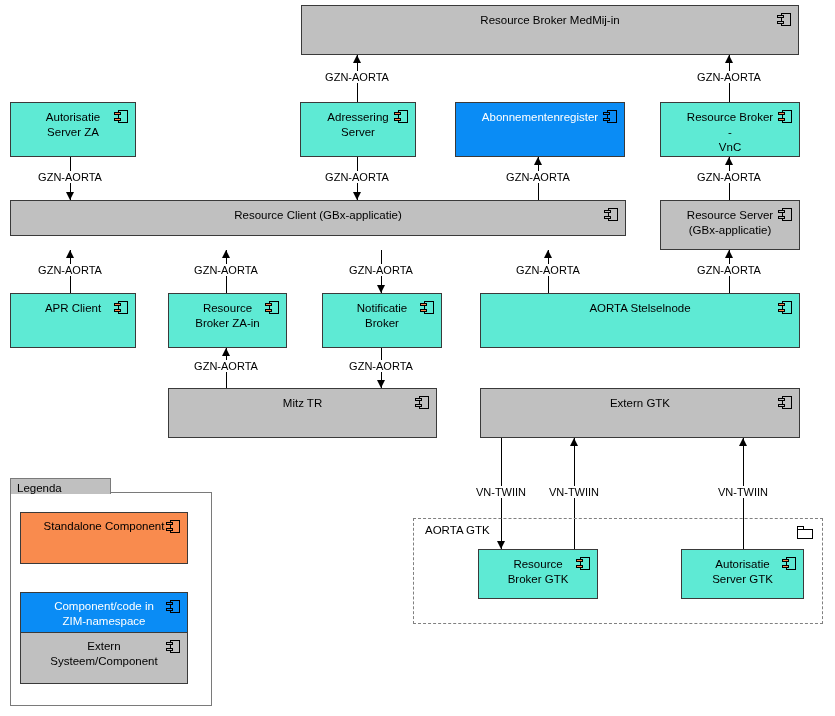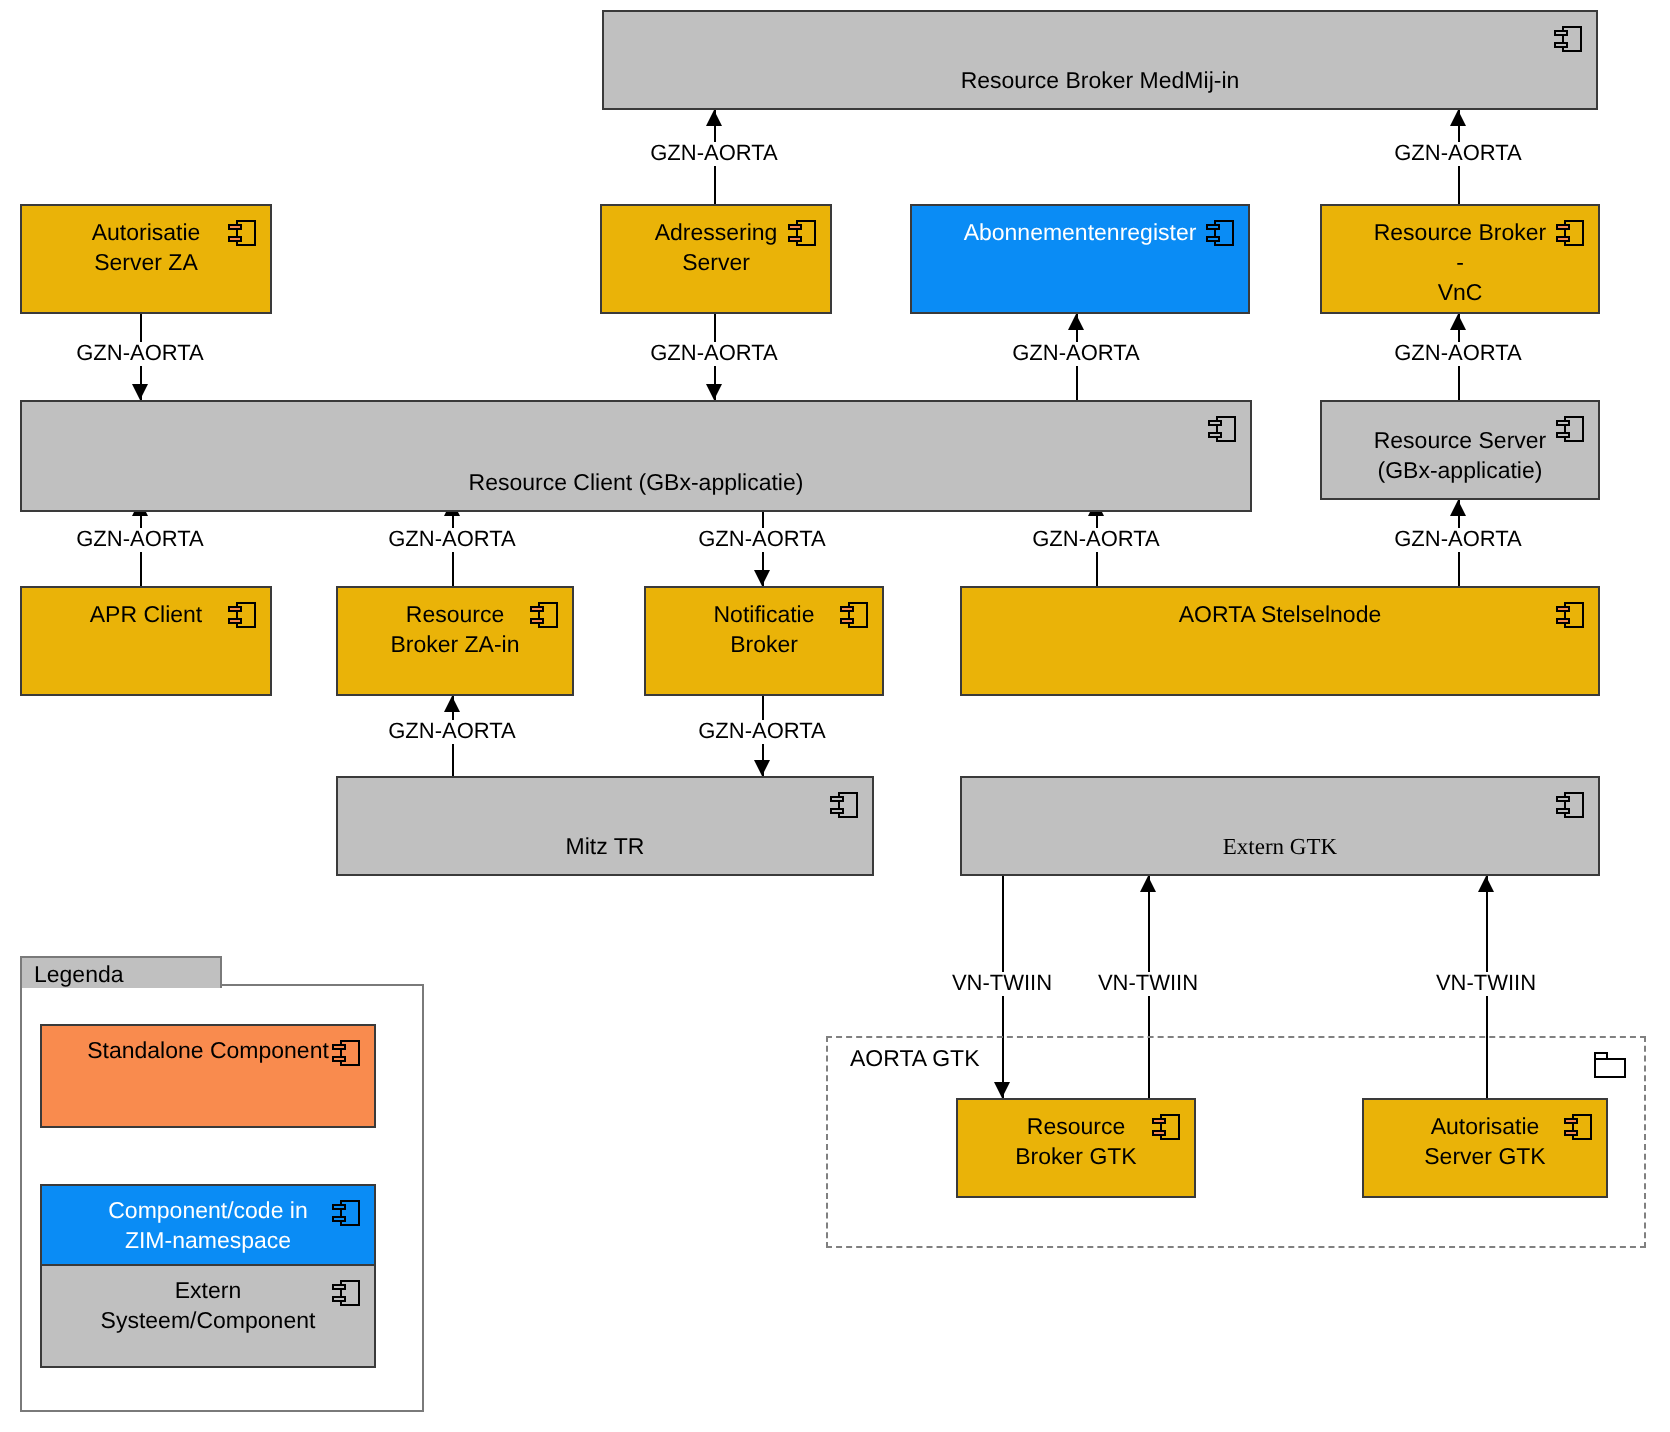--- a/index.html
+++ b/index.html
@@ -26,23 +26,23 @@
     display: flex;
     align-items: flex-start;
     justify-content: center;
     text-align: center;
     font-size: 11.5px;
     line-height: 15px;
     color: #000000;
     padding: 7px 24px 5px 24px;
     z-index: 3;
   }
-  .cmp.orange { background: #eab308; }
+  .cmp.orange { background: #5eead4; }
   .cmp.blue   { background: #0a8cf5; color: #ffffff; }
-  .cmp.gray   { background: #c0c0c0; align-items: flex-end; }
+  .cmp.gray   { background: #c0c0c0; }
   .cmp .label { display: block; width: 100%; }
 
   
   .cicon {
     position: absolute;
     top: 6px;
     right: 6px;
     width: 15px;
     height: 15px;
   }
@@ -278,21 +278,21 @@
       </span>
     </div>
     <div class="cmp orange" style="left: 660px; top: 102px; width: 140px; height: 55px;">
       <span class="label">Resource Broker -<br>VnC</span>
       <span class="cicon">
         <span class="body"></span>
         <span class="tab t1"></span>
         <span class="tab t2"></span>
       </span>
     </div>
-    <div class="cmp gray" style="left: 10px; top: 200px; width: 616px; height: 56px;">
+    <div class="cmp gray" style="left: 10px; top: 200px; width: 616px; height: 36px;">
       <span class="label">Resource Client (GBx-applicatie)</span>
       <span class="cicon">
         <span class="body"></span>
         <span class="tab t1"></span>
         <span class="tab t2"></span>
       </span>
     </div>
     <div class="cmp gray" style="left: 660px; top: 200px; width: 140px; height: 50px;">
       <span class="label">Resource Server<br>(GBx-applicatie)</span>
       <span class="cicon">
@@ -334,21 +334,21 @@
       </span>
     </div>
     <div class="cmp gray" style="left: 168px; top: 388px; width: 269px; height: 50px;">
       <span class="label">Mitz TR</span>
       <span class="cicon">
         <span class="body"></span>
         <span class="tab t1"></span>
         <span class="tab t2"></span>
       </span>
     </div>
-    <div class="cmp gray" style="left: 480px; top: 388px; width: 320px; height: 50px; font-family: Liberation Serif, serif;">
+    <div class="cmp gray" style="left: 480px; top: 388px; width: 320px; height: 50px;">
       <span class="label">Extern GTK</span>
       <span class="cicon">
         <span class="body"></span>
         <span class="tab t1"></span>
         <span class="tab t2"></span>
       </span>
     </div>
     <div class="cmp orange" style="left: 478px; top: 549px; width: 120px; height: 50px;">
       <span class="label">Resource<br>Broker GTK</span>
       <span class="cicon">

